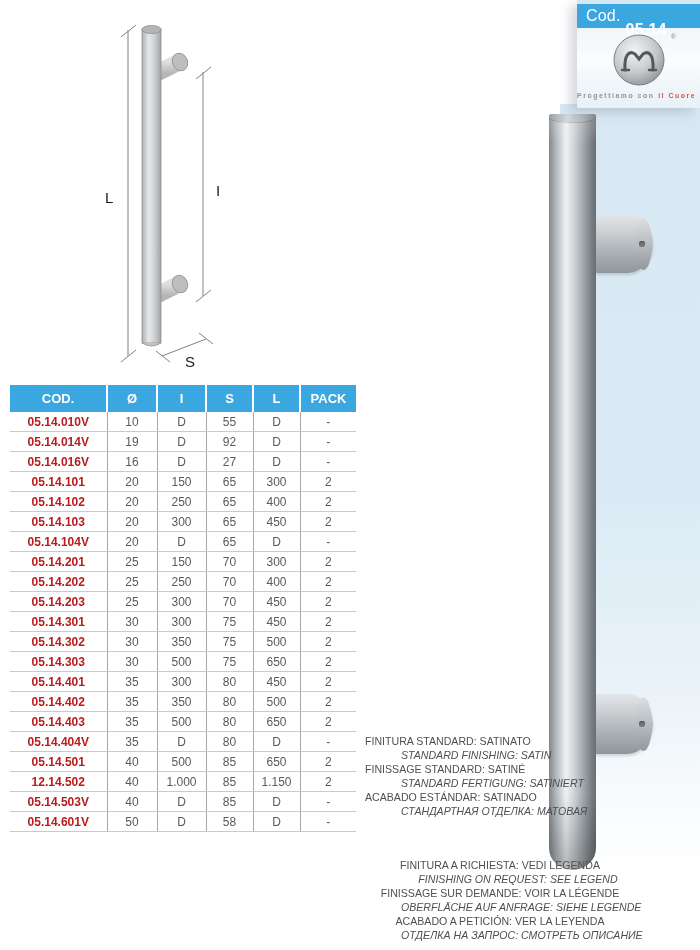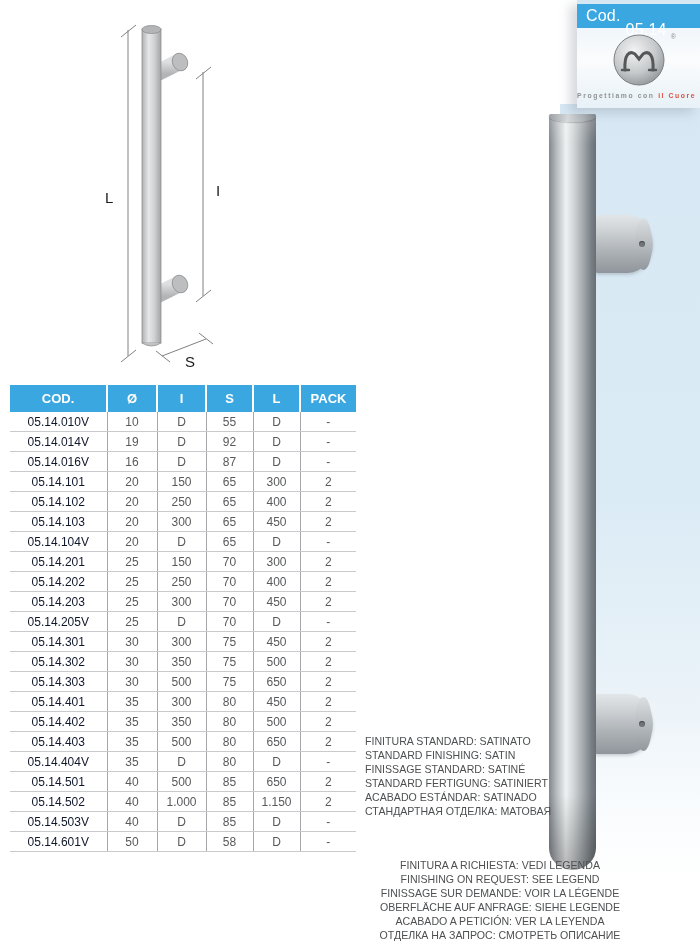--- a/index.html
+++ b/index.html
@@ -17,21 +17,21 @@
   .logo-card{
     position:absolute;left:577px;top:0;width:123px;height:108px;
     background:linear-gradient(180deg,#d3e6f2 0%,#eef5fa 22%,#fbfcfd 55%,#e7f1f7 100%);
     box-shadow:-7px 5px 10px rgba(110,120,132,.28);
   }
   .cod-bar{
     position:absolute;left:0;top:4px;width:100%;height:24px;
     display:flex;align-items:center;padding-left:9px;box-sizing:border-box;
     color:#fff;font-size:16px;letter-spacing:.2px;
   }
-  .cod-bar .bold{font-weight:normal;margin-left:5px;margin-top:27px;}
+  .cod-bar .bold{font-weight:bold;margin-left:5px;margin-top:27px;}
   .logo-wrap{position:absolute;left:0;top:32px;width:100%;text-align:center;}
   .reg{position:absolute;left:86px;top:4px;font-size:7px;color:#8b8e91;}
   .tagline{
     position:absolute;left:0;top:92px;width:100%;text-align:center;
     font-size:6.8px;font-weight:bold;letter-spacing:1.6px;color:#8f9295;white-space:nowrap;
   }
   .tagline .accent{font-weight:bold;}
 
   
   .photo-bg{
@@ -76,30 +76,30 @@
   .spec-table th{
     background:#3ba7e0;color:#fff;font-weight:bold;font-size:13px;
     height:25px;text-align:center;border-left:2px solid #fff;
   }
   .spec-table th:first-child{border-left:none;}
   .spec-table td{
     height:19px;text-align:center;color:#58595b;
     border-bottom:1px solid #c9cacc;border-left:1px solid #a5a7aa;
     padding:0;white-space:nowrap;overflow:hidden;
   }
-  .spec-table td:first-child{border-left:none;font-weight:normal;color:#0f172a;}
+  .spec-table td:first-child{border-left:none;font-weight:bold;color:#b91c1c;}
 
   
   .notes{
     position:absolute;left:365px;width:270px;margin:0;padding:0;list-style:none;
     font-size:10.6px;line-height:14.1px;color:#4d4f51;white-space:nowrap;
   }
   .notes-standard{top:734px;}
   .notes-request{top:858px;text-align:center;}
-  .notes li.it{}
+  .notes li.it{font-style:italic;margin-left:36px;}
 </style>
 </head>
 <body>
 
 <svg class="drawing" viewBox="0 0 215 380">
   <defs>
     <linearGradient id="tubeGrad" x1="0" y1="0" x2="1" y2="0">
       <stop offset="0%" stop-color="#aeb0b1"></stop>
       <stop offset="35%" stop-color="#e6e7e8"></stop>
       <stop offset="65%" stop-color="#cfd1d2"></stop>
@@ -220,21 +220,21 @@
         <td>19</td>
         <td>D</td>
         <td>92</td>
         <td>D</td>
         <td>-</td>
       </tr>
       <tr>
         <td>05.14.016V</td>
         <td>16</td>
         <td>D</td>
-        <td>87</td>
+        <td>27</td>
         <td>D</td>
         <td>-</td>
       </tr>
       <tr>
         <td>05.14.101</td>
         <td>20</td>
         <td>150</td>
         <td>65</td>
         <td>300</td>
         <td>2</td>
@@ -281,28 +281,20 @@
       </tr>
       <tr>
         <td>05.14.203</td>
         <td>25</td>
         <td>300</td>
         <td>70</td>
         <td>450</td>
         <td>2</td>
       </tr>
       <tr>
-        <td>05.14.205V</td>
-        <td>25</td>
-        <td>D</td>
-        <td>70</td>
-        <td>D</td>
-        <td>-</td>
-      </tr>
-      <tr>
         <td>05.14.301</td>
         <td>30</td>
         <td>300</td>
         <td>75</td>
         <td>450</td>
         <td>2</td>
       </tr>
       <tr>
         <td>05.14.302</td>
         <td>30</td>
@@ -353,21 +345,21 @@
       </tr>
       <tr>
         <td>05.14.501</td>
         <td>40</td>
         <td>500</td>
         <td>85</td>
         <td>650</td>
         <td>2</td>
       </tr>
       <tr>
-        <td>05.14.502</td>
+        <td>12.14.502</td>
         <td>40</td>
         <td>1.000</td>
         <td>85</td>
         <td>1.150</td>
         <td>2</td>
       </tr>
       <tr>
         <td>05.14.503V</td>
         <td>40</td>
         <td>D</td>

